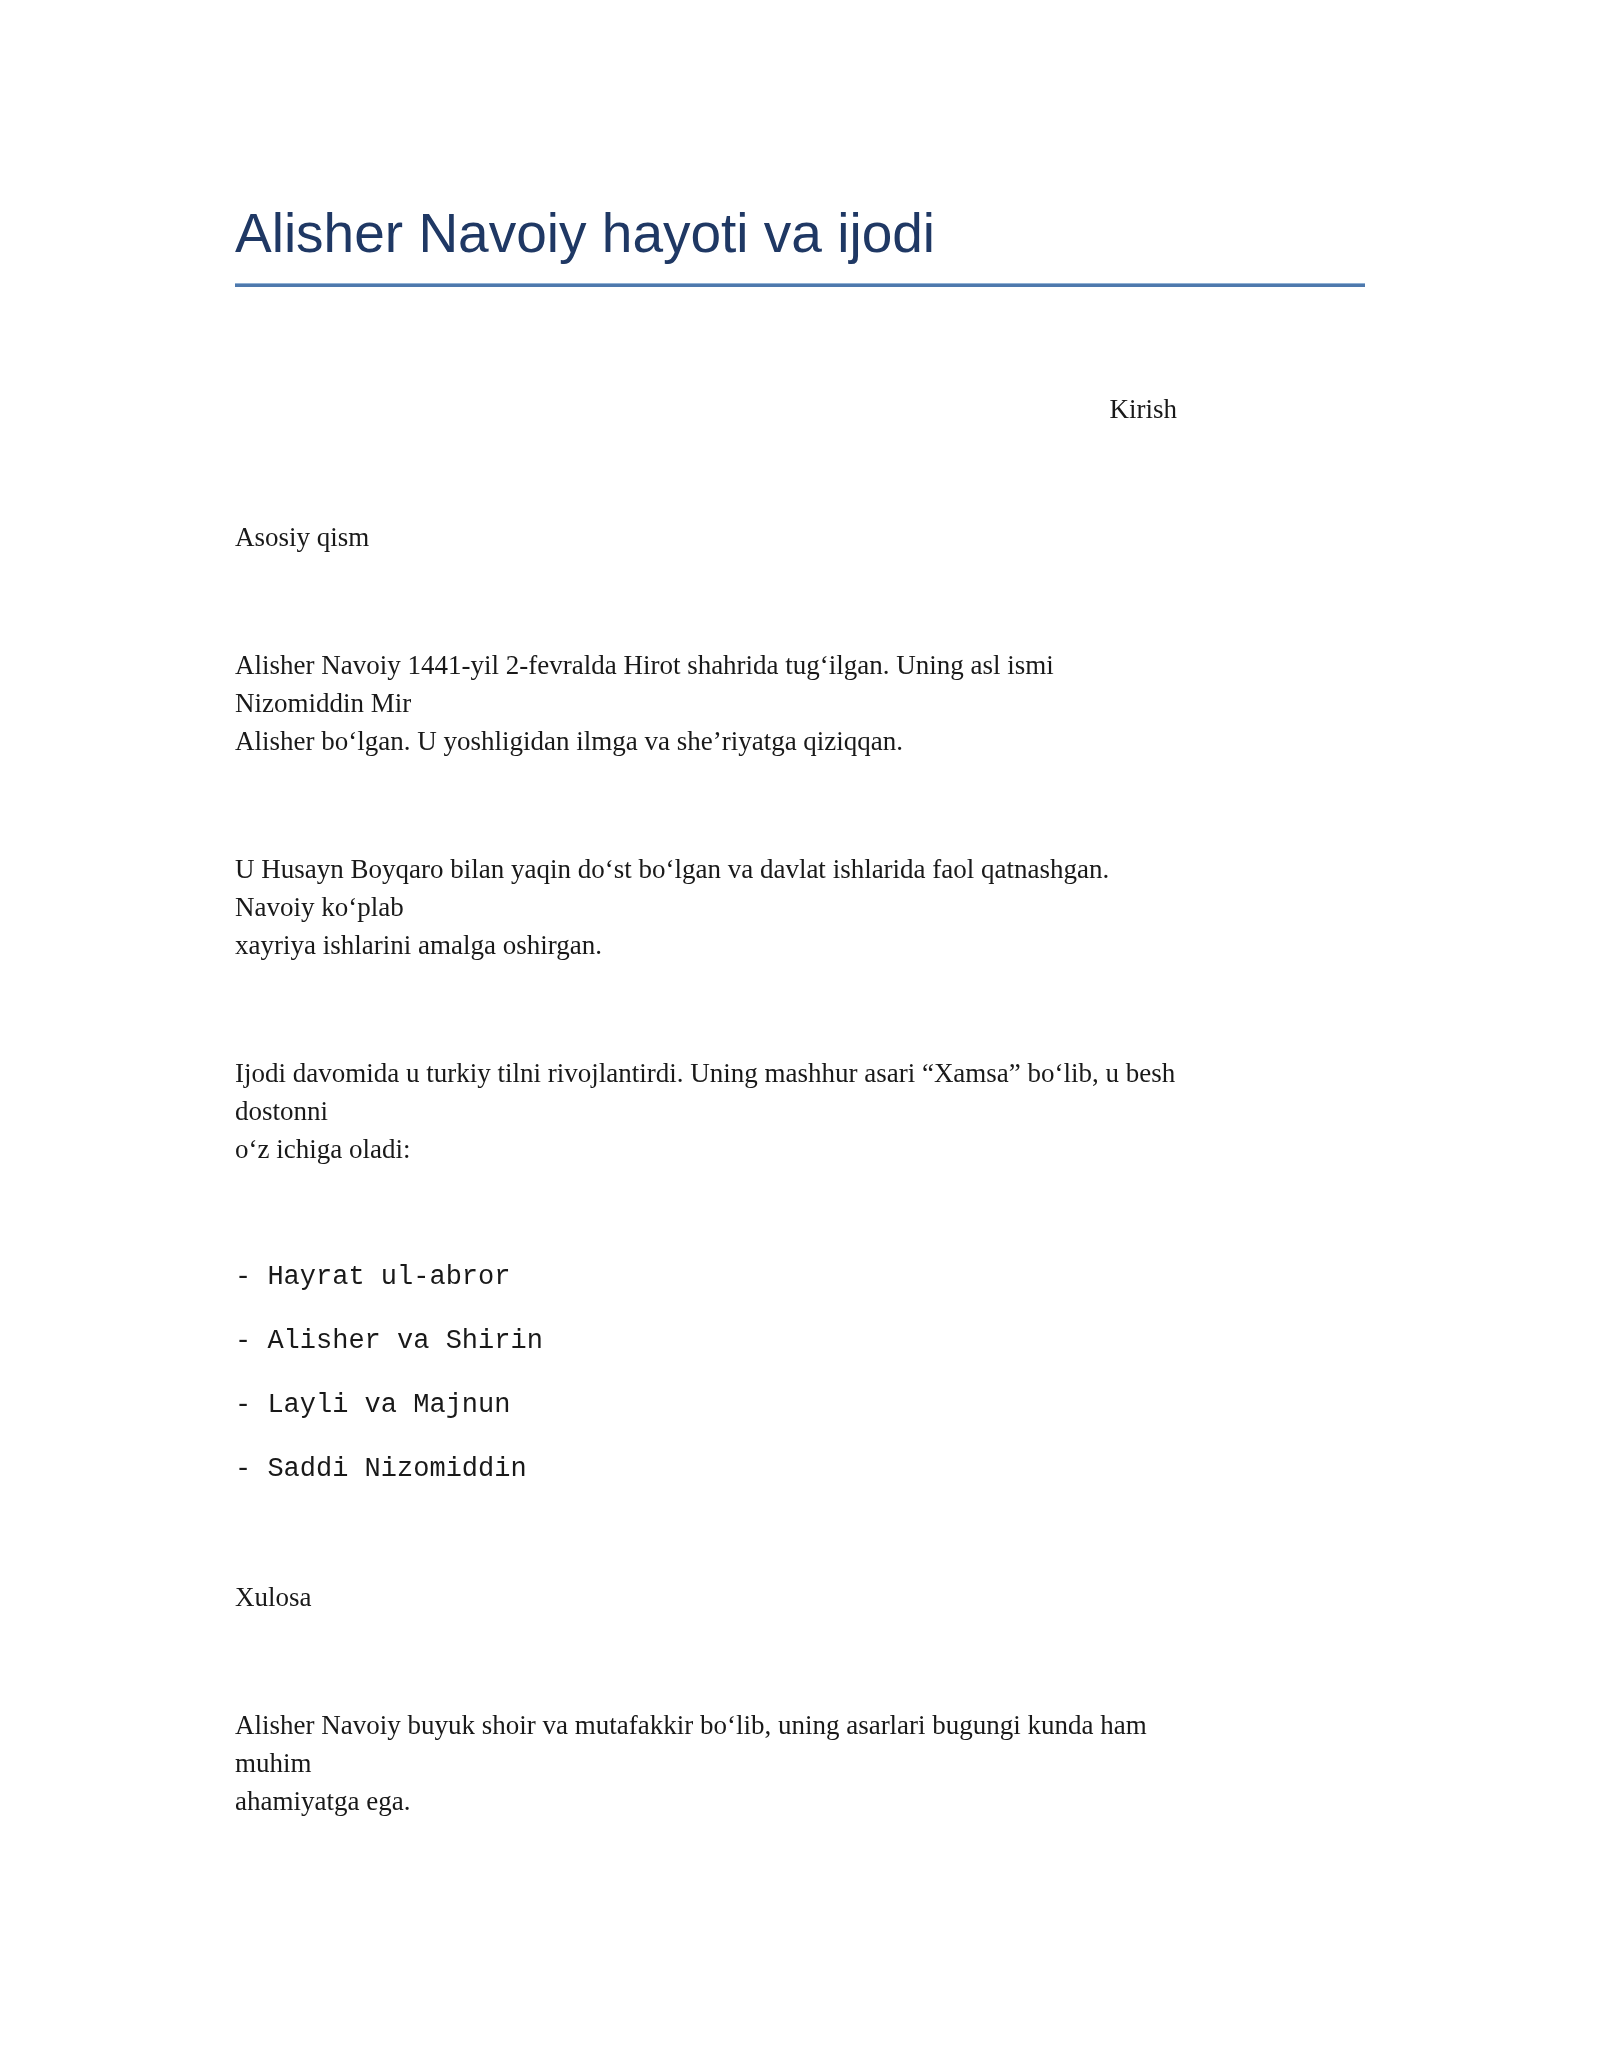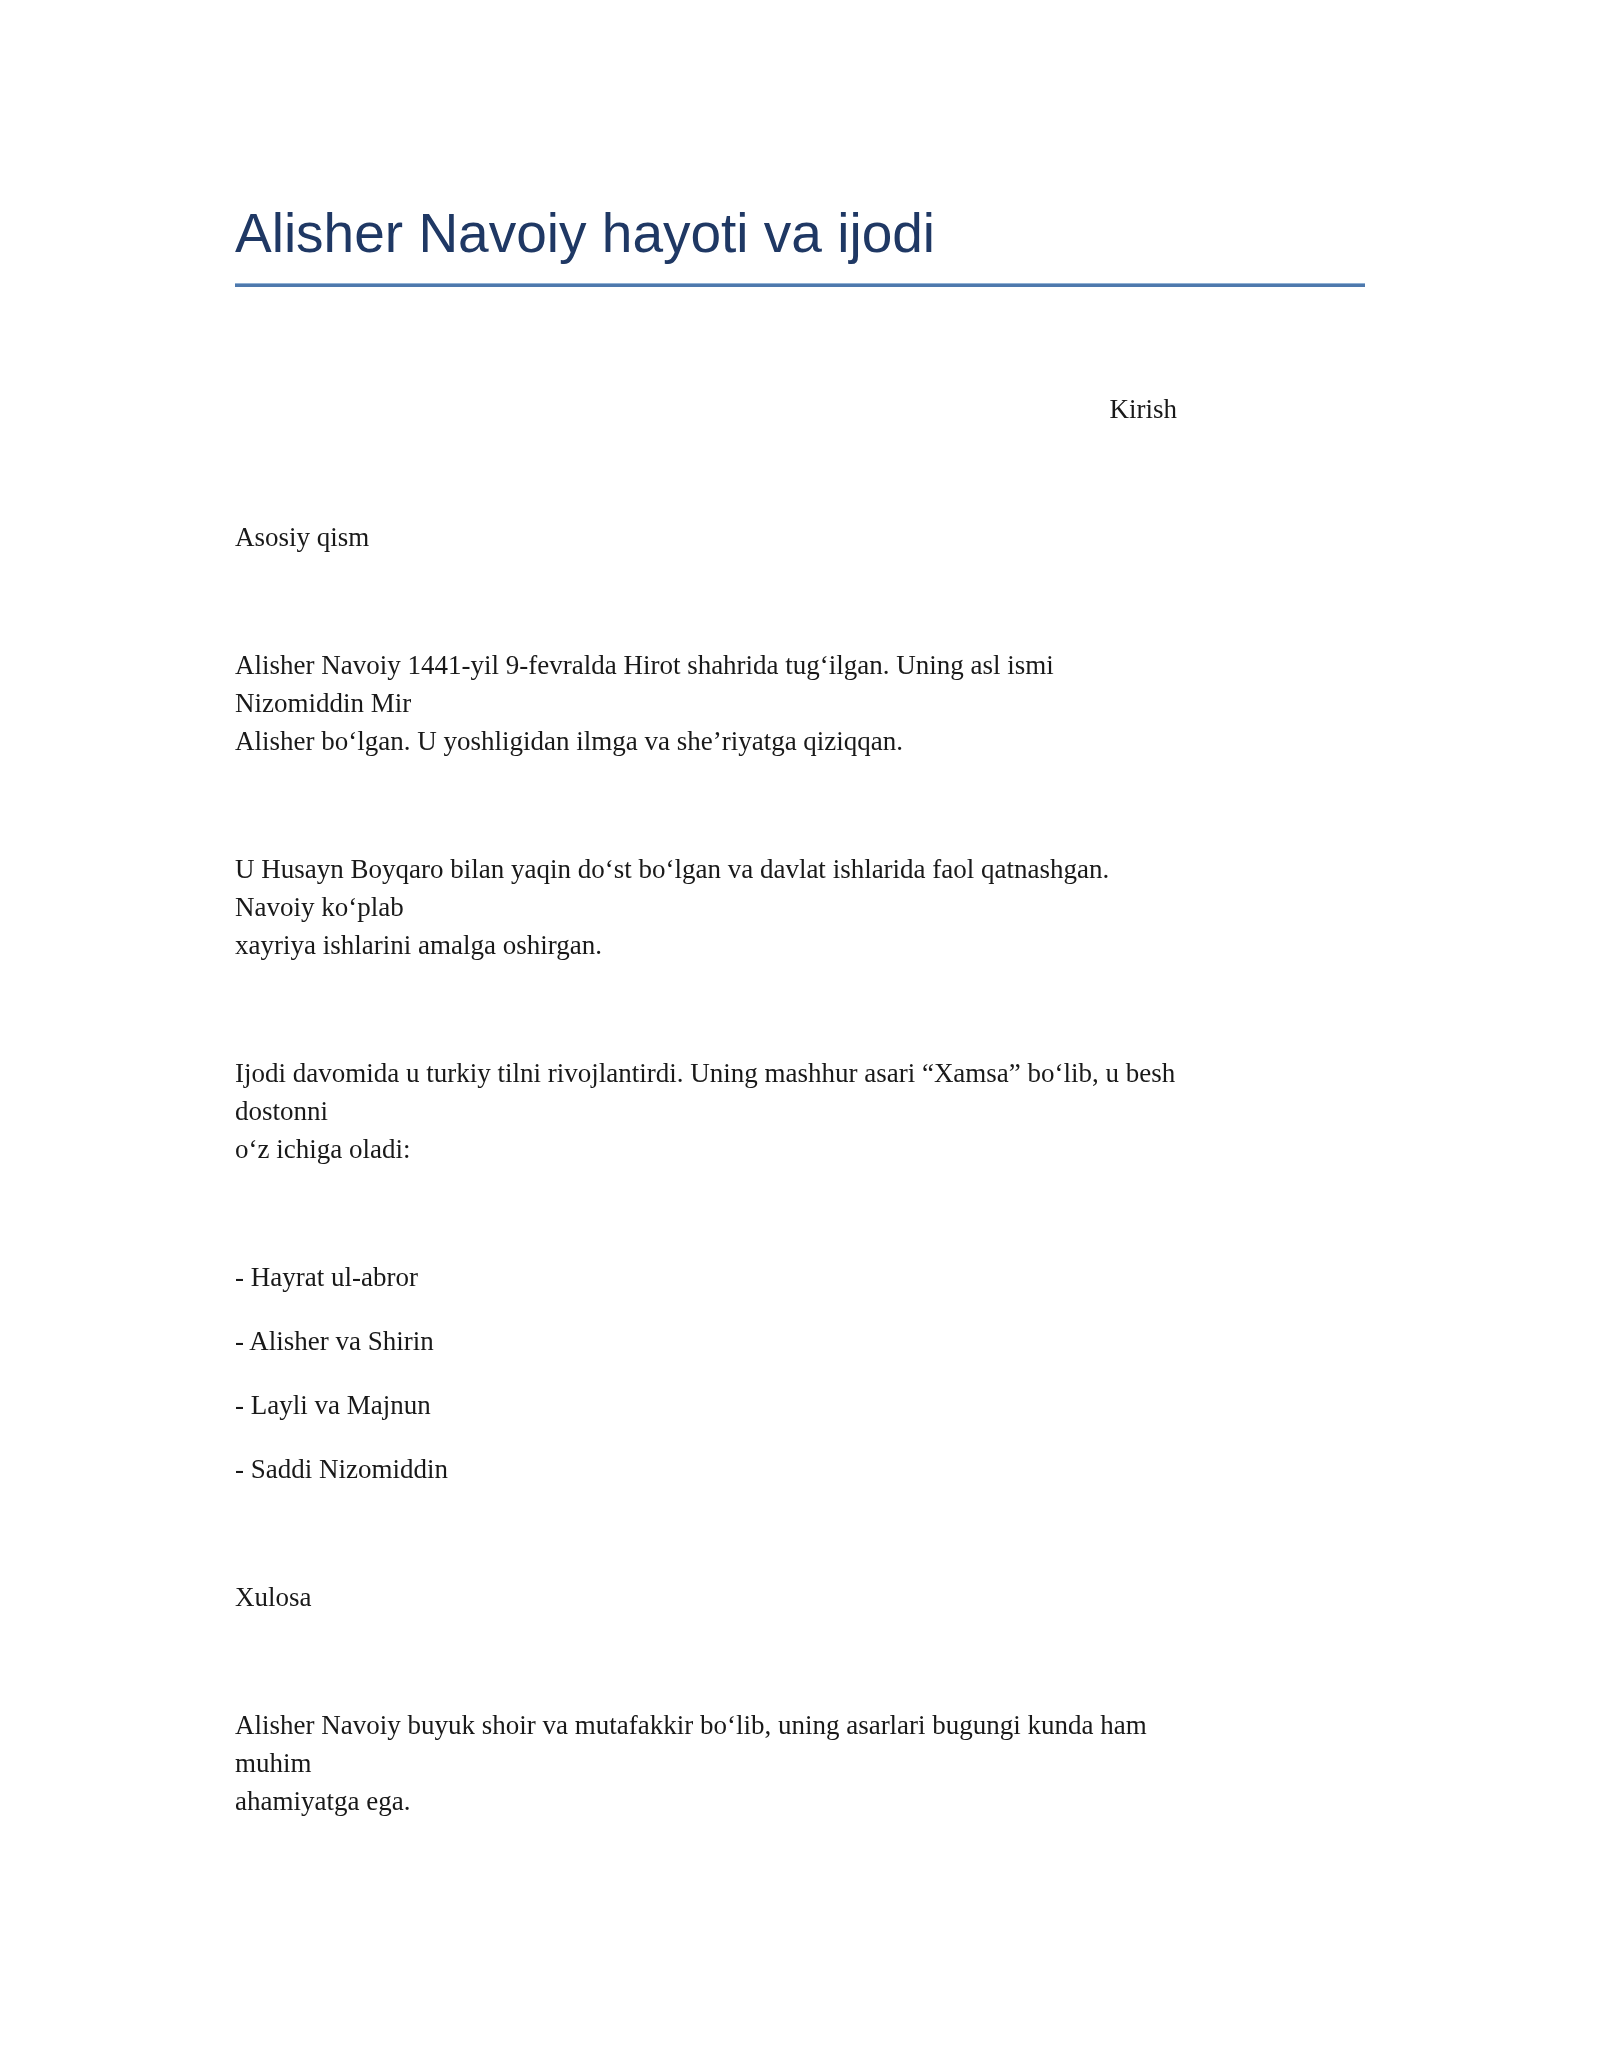--- a/index.html
+++ b/index.html
@@ -46,21 +46,21 @@
   .para.first-after-rule {
     margin-top: 103px;
     text-align: right;
   }
   .para.before-list {
   }
   .list-block {
     margin: 0 0 90px 0;
   }
   .list-item {
-    font-family: Liberation Serif, serif;
+    font-family: Liberation Mono, monospace;
     font-size: 27px;
     line-height: 38px;
     color: #191919;
     margin: 0 0 26px 0;
   }
   .list-item:last-child {
     margin-bottom: 0;
   }
   .para.last {
     margin-bottom: 0;
@@ -73,21 +73,21 @@
 
   <h1 class="doc-title">Alisher Navoiy hayoti va ijodi</h1>
 
   <div class="title-rule"></div>
 
   <p class="para first-after-rule">Kirish</p>
 
 
   <p class="para">Asosiy qism</p>
 
-  <p class="para">Alisher Navoiy 1441-yil 9-fevralda Hirot shahrida tugʻilgan. Uning asl ismi Nizomiddin Mir
+  <p class="para">Alisher Navoiy 1441-yil 2-fevralda Hirot shahrida tugʻilgan. Uning asl ismi Nizomiddin Mir
 Alisher boʻlgan. U yoshligidan ilmga va she’riyatga qiziqqan.</p>
 
   <p class="para">U Husayn Boyqaro bilan yaqin doʻst boʻlgan va davlat ishlarida faol qatnashgan. Navoiy koʻplab
 xayriya ishlarini amalga oshirgan.</p>
 
   <p class="para before-list">Ijodi davomida u turkiy tilni rivojlantirdi. Uning mashhur asari “Xamsa” boʻlib, u besh dostonni
 oʻz ichiga oladi:</p>
 
   <div class="list-block">
     <p class="list-item">- Hayrat ul-abror</p>

